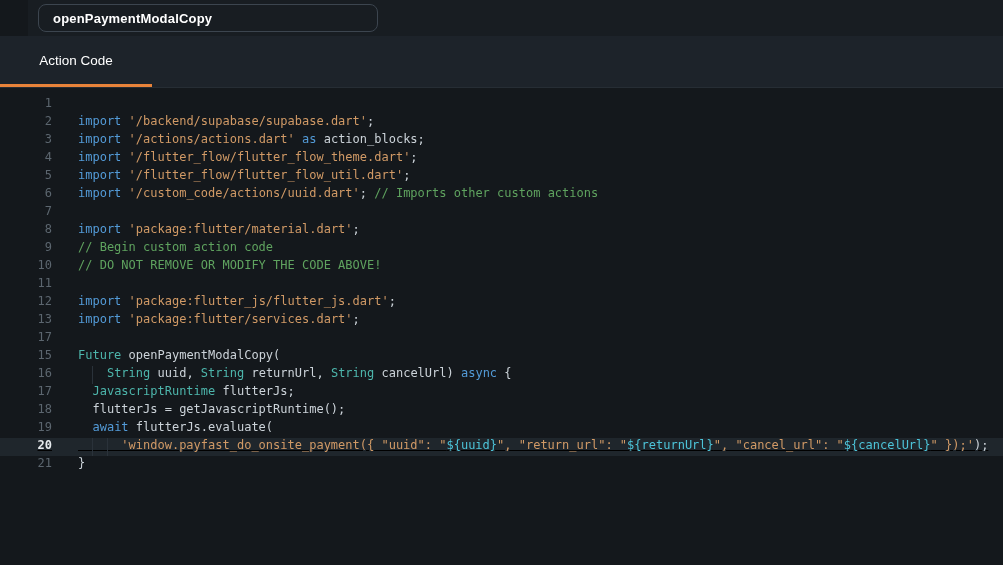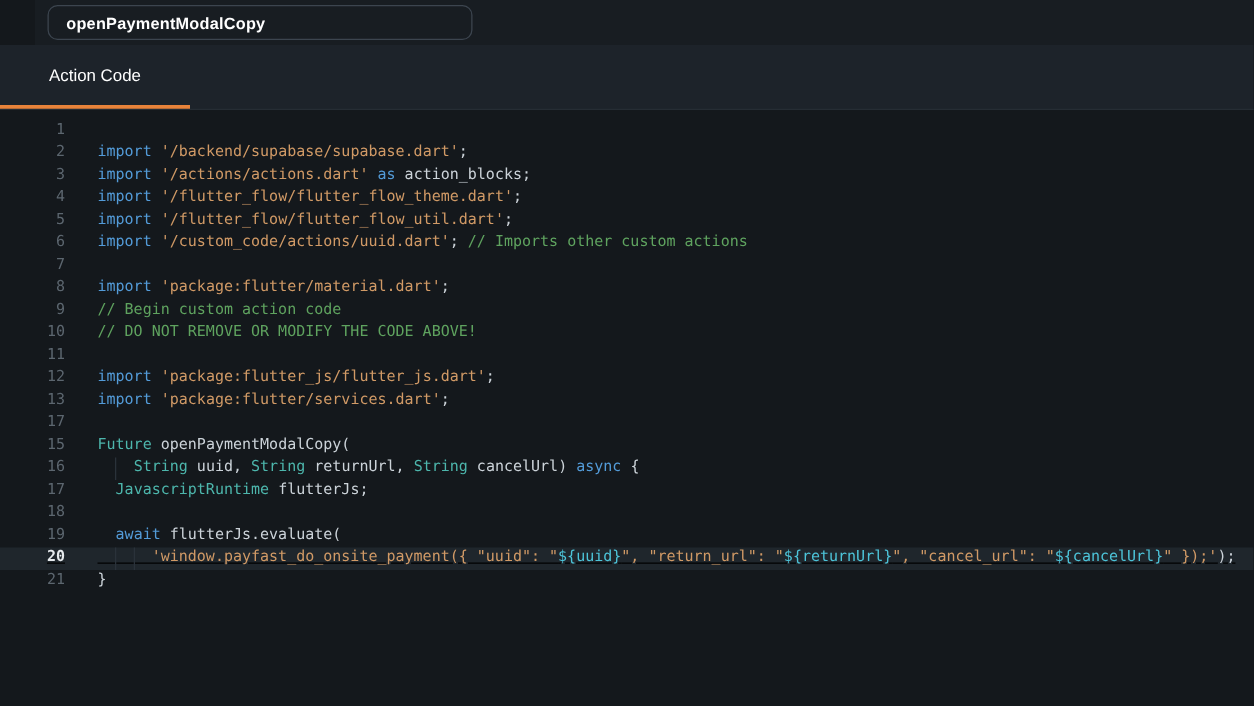--- a/index.html
+++ b/index.html
@@ -66,19 +66,19 @@
       <div class="line"><span class="ln">8</span><span class="code"><span class="t-k">import</span><span class="t-p"> </span><span class="t-s">'package:flutter/material.dart'</span><span class="t-p">;</span></span></div>
       <div class="line"><span class="ln">9</span><span class="code"><span class="t-c">// Begin custom action code</span></span></div>
       <div class="line"><span class="ln">10</span><span class="code"><span class="t-c">// DO NOT REMOVE OR MODIFY THE CODE ABOVE!</span></span></div>
       <div class="line"><span class="ln">11</span><span class="code"></span></div>
       <div class="line"><span class="ln">12</span><span class="code"><span class="t-k">import</span><span class="t-p"> </span><span class="t-s">'package:flutter_js/flutter_js.dart'</span><span class="t-p">;</span></span></div>
       <div class="line"><span class="ln">13</span><span class="code"><span class="t-k">import</span><span class="t-p"> </span><span class="t-s">'package:flutter/services.dart'</span><span class="t-p">;</span></span></div>
       <div class="line"><span class="ln">17</span><span class="code"></span></div>
       <div class="line"><span class="ln">15</span><span class="code"><span class="t-t">Future</span><span class="t-p"> openPaymentModalCopy(</span></span></div>
       <div class="line"><span class="ln">16</span><span class="code"><i class="guide" style="left: calc(2ch + 26px);"></i><span class="t-p">    </span><span class="t-t">String</span><span class="t-p"> uuid, </span><span class="t-t">String</span><span class="t-p"> returnUrl, </span><span class="t-t">String</span><span class="t-p"> cancelUrl) </span><span class="t-k">async</span><span class="t-p"> {</span></span></div>
       <div class="line"><span class="ln">17</span><span class="code"><span class="t-p">  </span><span class="t-t">JavascriptRuntime</span><span class="t-p"> flutterJs;</span></span></div>
-      <div class="line"><span class="ln">18</span></div>
+      <div class="line"><span class="ln">18</span><span class="code"><span class="t-p">  flutterJs = getJavascriptRuntime();</span></span></div>
       <div class="line"><span class="ln">19</span><span class="code"><span class="t-p">  </span><span class="t-k">await</span><span class="t-p"> flutterJs.evaluate(</span></span></div>
       <div class="line active"><span class="ln">20</span><span class="code"><i class="guide" style="left: calc(2ch + 26px);"></i><i class="guide" style="left: calc(4ch + 26px);"></i><span class="t-s">      'window.payfast_do_onsite_payment({ "uuid": "</span><span class="t-i">${uuid}</span><span class="t-s">", "return_url": "</span><span class="t-i">${returnUrl}</span><span class="t-s">", "cancel_url": "</span><span class="t-i">${cancelUrl}</span><span class="t-s">" });'</span><span class="t-p">);</span></span></div>
       <div class="line"><span class="ln">21</span><span class="code"><span class="t-p">}</span></span></div>
     </div>
 
 </div>
 
 </body></html>

